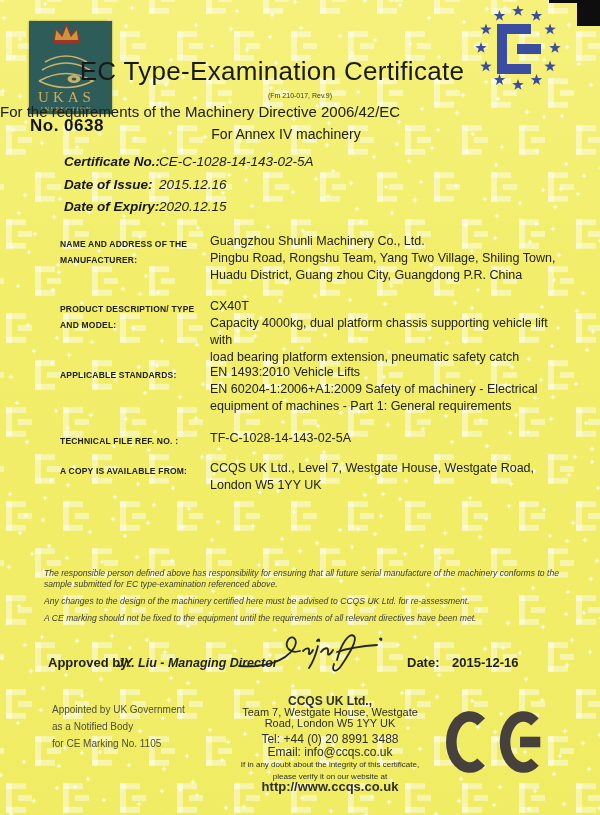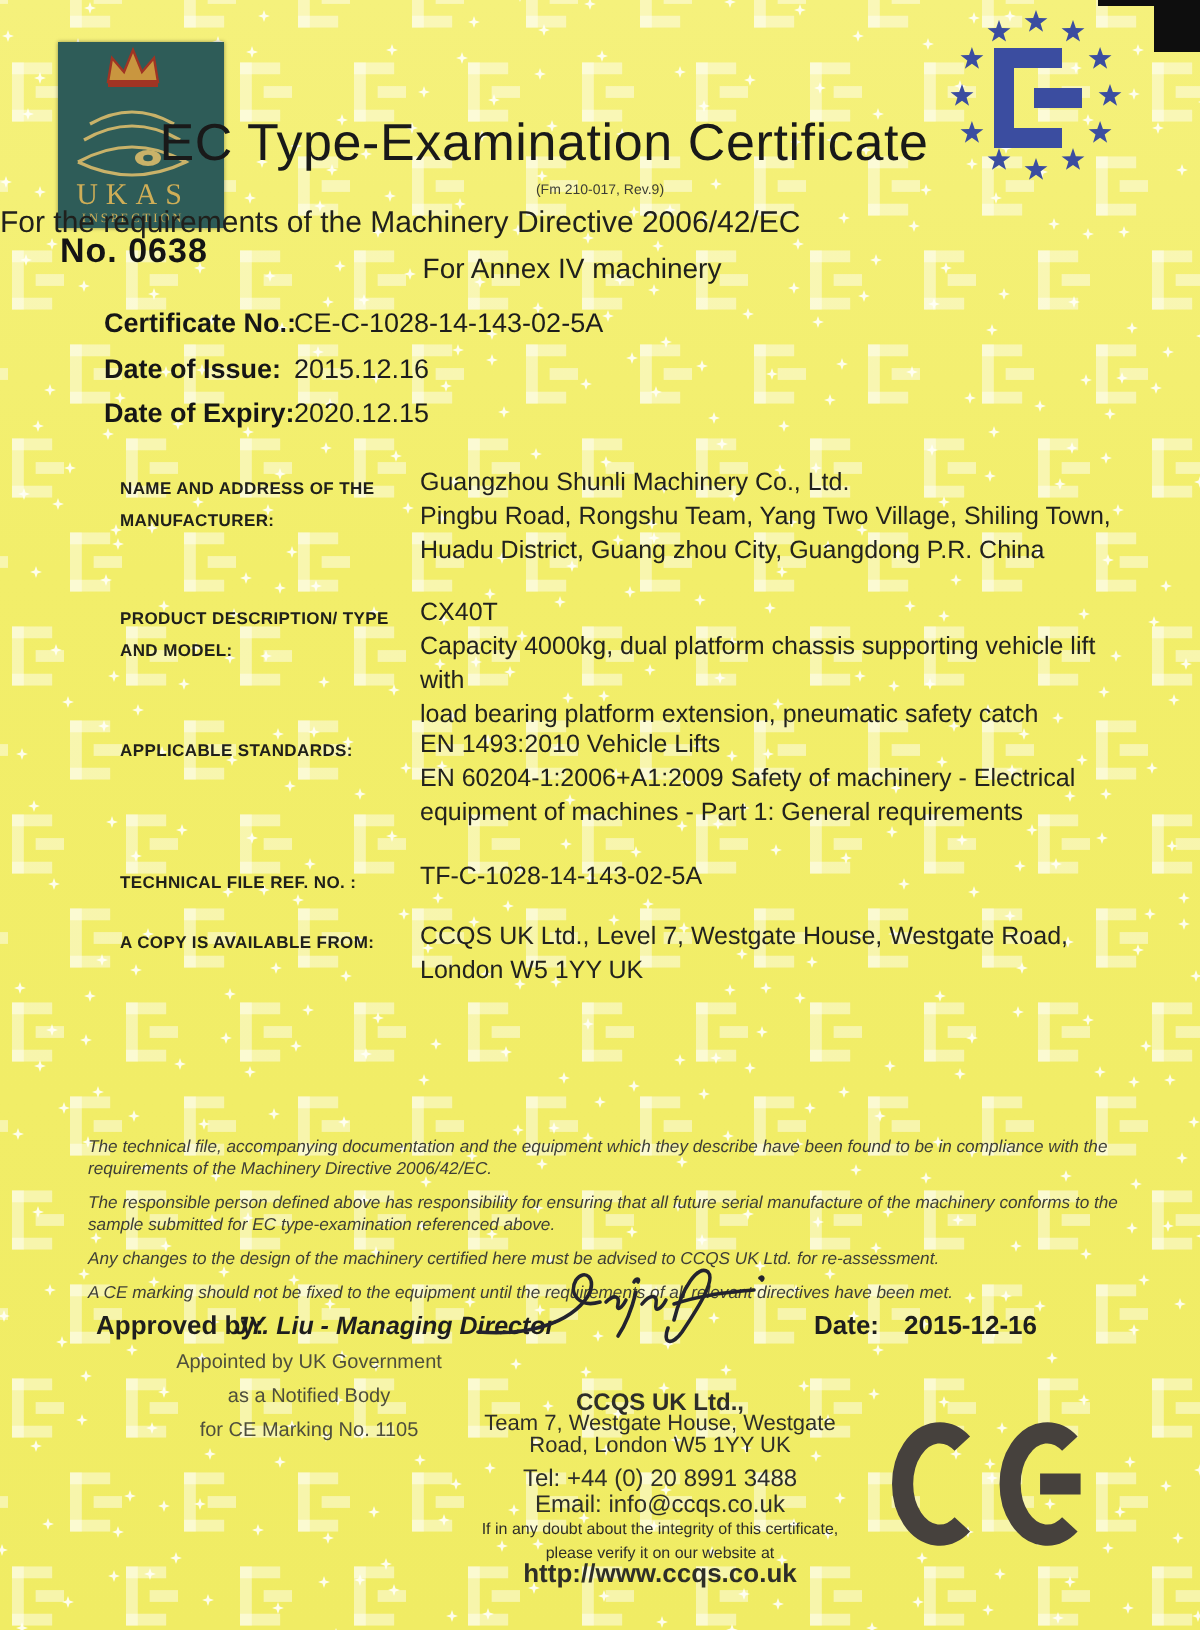--- a/index.html
+++ b/index.html
@@ -23,42 +23,42 @@
   .corner-black{right:0;top:0;width:23px;height:26px;background:#0e0e0e;z-index:2;}
   .corner-strip{right:23px;top:0;width:28px;height:3px;background:#0e0e0e;z-index:2;}
 
   
   .title{left:0;top:56px;width:544px;text-align:center;font-size:26px;letter-spacing:.3px;color:#191919;}
   .form-ref{left:0;top:92px;width:600px;text-align:center;font-size:7px;color:#3c3c34;}
   .req-line{left:0;top:103px;width:600px;text-align:left;font-size:15px;color:#20201c;}
   .annex-line{left:0;top:126px;width:572px;text-align:center;font-size:14px;color:#20201c;}
 
   
-  .cert-row{left:52px;width:480px;height:20px;font-size:13.5px;}
+  .cert-row{left:64px;width:480px;height:20px;font-size:13.5px;font-style:italic;}
   .cert-row .lbl{position:absolute;left:0;top:0;font-weight:bold;color:#161616;}
   .cert-row .val{position:absolute;left:95px;top:0;color:#1c1c1c;}
 
   
   .sec{left:60px;width:500px;}
   .sec .slbl{position:absolute;left:0;top:3px;width:145px;font-size:8.5px;font-weight:bold;line-height:16px;letter-spacing:.2px;color:#20201a;}
   .sec .sval{position:absolute;left:150px;top:0;width:355px;font-size:12.5px;line-height:17px;color:#22221e;}
 
   
   .compliance{left:44px;top:568px;width:516px;font-size:8.6px;line-height:11px;font-style:italic;color:#3e3e36;}
   .compliance p{margin:0 0 6px 0;}
 
   
   .appr-label{left:48px;top:655px;font-size:13px;font-weight:bold;}
   .appr-name{left:117px;top:656px;font-size:12.5px;font-weight:bold;font-style:italic;}
   #signature{left:237px;top:626px;width:150px;height:50px;}
   .appr-date-label{left:407px;top:655px;font-size:13px;font-weight:bold;}
   .appr-date{left:452px;top:655px;font-size:13px;font-weight:bold;}
 
   
-  .nb-col{left:52px;top:673px;width:205px;text-align:center;font-size:10px;line-height:17px;color:#4e4e3c;}
+  .nb-col{left:52px;top:701px;width:205px;text-align:left;font-size:10px;line-height:17px;color:#4e4e3c;}
   .org-col{left:230px;top:695px;width:200px;text-align:center;color:#2e2e28;}
   .org-name{font-size:12px;font-weight:bold;line-height:12px;}
   .org-addr{font-size:11px;line-height:11px;}
   .org-tel{font-size:12px;line-height:13px;margin-top:4px;}
   .org-email{font-size:12px;line-height:12px;}
   .org-note{font-size:8px;line-height:10px;margin-top:2px;}
   .org-web{font-size:13px;font-weight:bold;line-height:10px;}
   #ce-mark{left:446px;top:708px;width:104px;height:68px;}
 </style>
 </head>
@@ -1110,21 +1110,20 @@
       <div class="slbl">
         <div>A COPY IS AVAILABLE FROM:</div>
       </div>
       <div class="sval">
         <div>CCQS UK Ltd., Level 7, Westgate House, Westgate Road,</div>
         <div>London W5 1YY UK</div>
       </div>
     </div>
 
     <div class="abs compliance">
-      <p>The technical file, accompanying documentation and the equipment which they describe have been found to be in compliance with the requirements of the Machinery Directive 2006/42/EC.</p>
       <p>The responsible person defined above has responsibility for ensuring that all future serial manufacture of the machinery conforms to the sample submitted for EC type-examination referenced above.</p>
       <p>Any changes to the design of the machinery certified here must be advised to CCQS UK Ltd. for re-assessment.</p>
       <p>A CE marking should not be fixed to the equipment until the requirements of all relevant directives have been met.</p>
     </div>
 
     <div class="abs appr-label">Approved by:</div>
     <div class="abs appr-name">JY. Liu - Managing Director</div>
     <svg id="signature" class="abs" viewBox="0 0 150 50" xmlns="http://www.w3.org/2000/svg">
       <g fill="none" stroke="#23232e" stroke-width="1.8" stroke-linecap="round">
         <path d="M2 40 C 26 42 48 36 57 22 C 62 13 55 8 51 14 C 47 21 53 28 63 25"></path>

